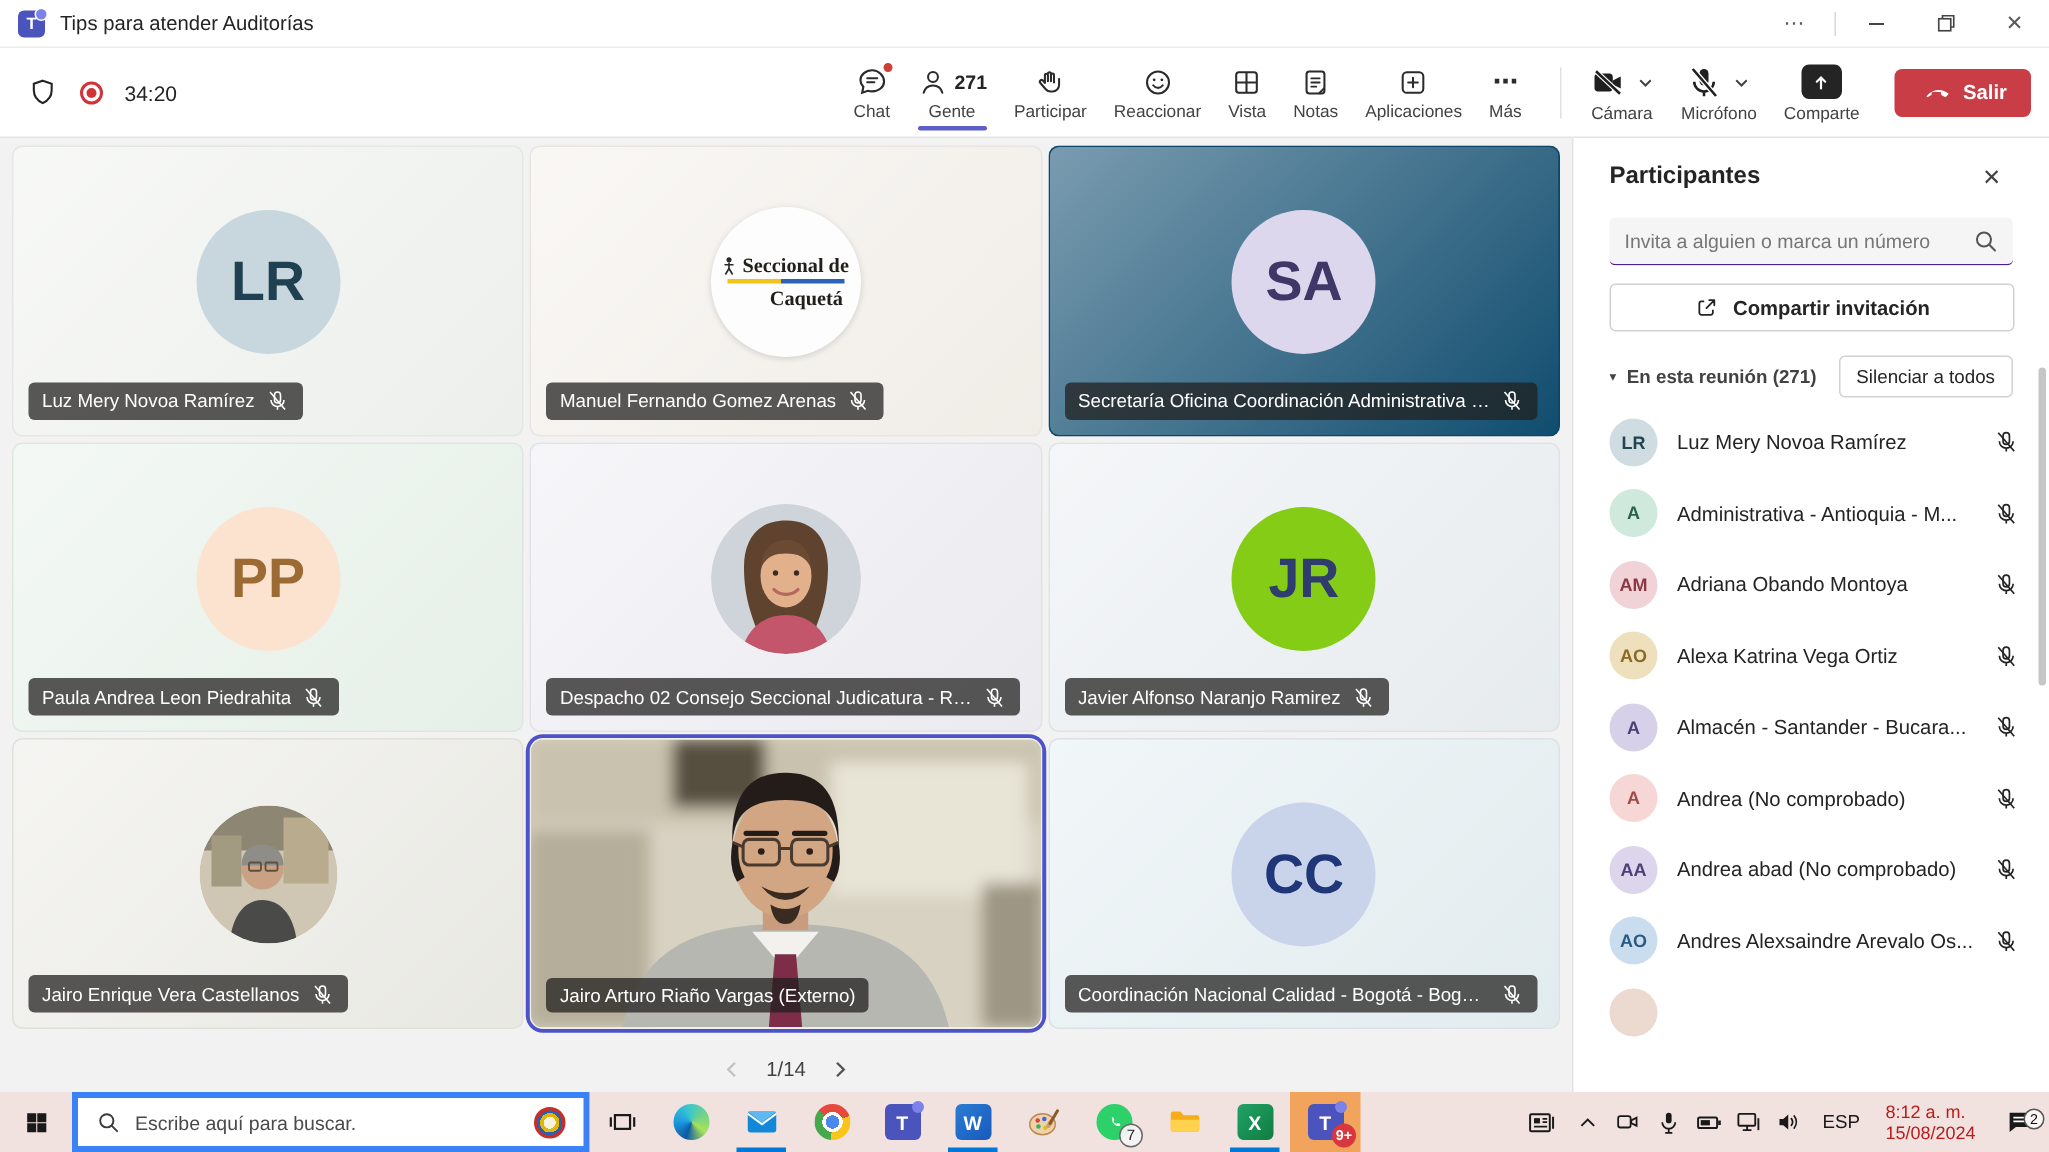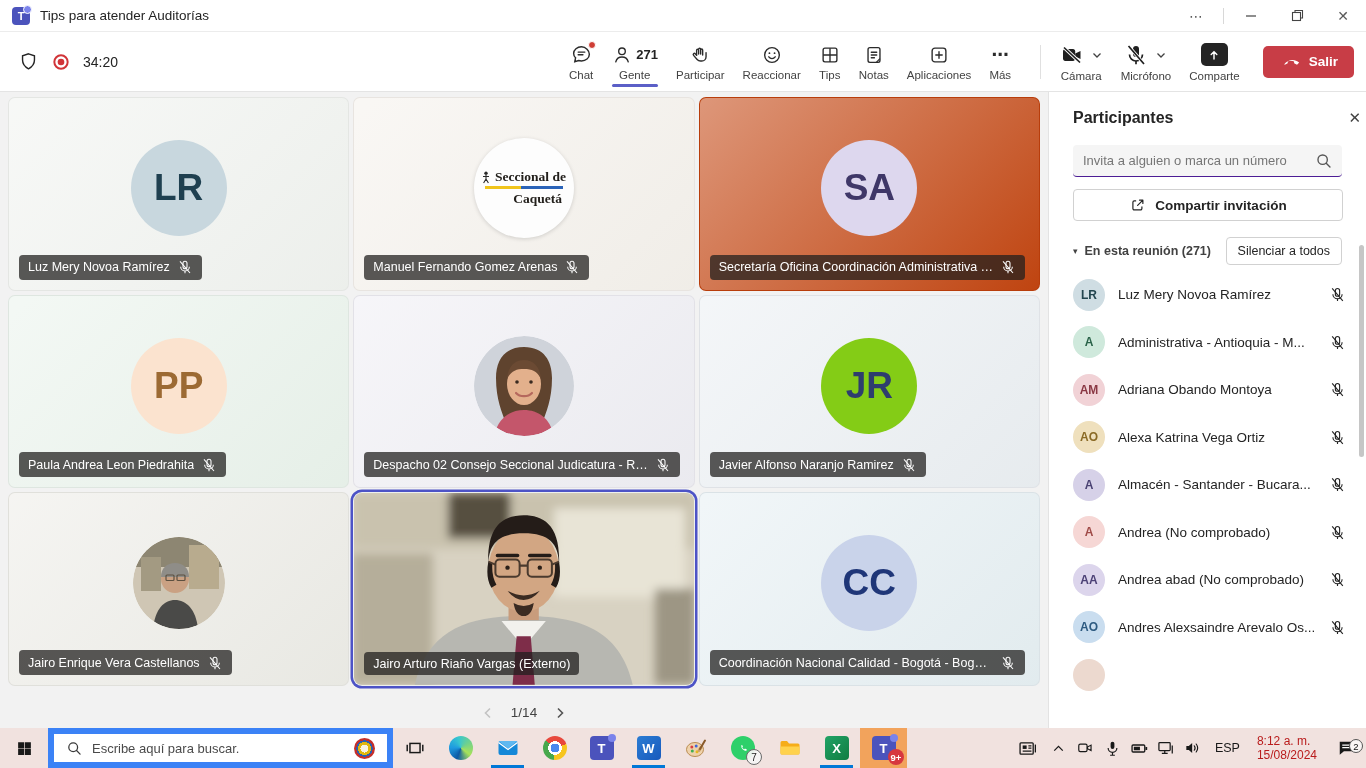--- a/index.html
+++ b/index.html
@@ -56,21 +56,21 @@
     background:#fdfdfd; box-shadow:0 1px 4px rgba(0,0,0,.15); display:flex; flex-direction:column; align-items:center; justify-content:center;
     font-family:"Liberation Serif","DejaVu Serif",serif; color:#23201c; overflow:hidden; }
   .logoA .l1 { display:flex; align-items:center; gap:3px; font-size:13.5px; font-weight:700; white-space:nowrap; }
   .logoA .lbar { width:78px; height:3px; margin-top:1px; background:linear-gradient(90deg,#f0c41b 0 46%,#2a63b8 46% 100%); }
   .logoA .l2 { font-size:13.5px; font-weight:700; align-self:flex-end; margin-right:12px; margin-top:2px; }
   .pager { position:absolute; bottom:8px; left:0; right:0; display:flex; align-items:center; justify-content:center; gap:16px; }
   .pager .pg { font-size:13.5px; color:#424242; }
 
   
   .panel { position:relative; width:318px; background:#fff; border-left:1px solid #e3e3e3; overflow:hidden; }
-  .p-head { display:flex; justify-content:space-between; padding:17px 5px 10px 24px; }
+  .p-head { display:flex; justify-content:space-between; padding:17px 32px 10px 24px; }
   .p-title { font-size:16px; font-weight:700; color:#242424; }
   .p-close { font-size:15px; color:#424242; }
   .p-search { margin:8px 24px 0; height:32px; background:#f5f5f5; border-radius:4px; border-bottom:1px solid #4c1d95;
     display:flex; align-items:center; padding:0 10px; gap:8px; }
   .p-search input { flex:1; border:none; outline:none; background:transparent; font-size:13px; color:#424242;
     font-family:"Liberation Sans",sans-serif; }
   .p-search input::placeholder { color:#767676; }
   .p-invite { margin:12px 24px 0; height:32px; width:270px; background:#fff; border:1px solid #d1d1d1; border-radius:4px;
     display:flex; align-items:center; justify-content:center; gap:8px; font-size:13.5px; font-weight:700; color:#242424; }
   .p-sec { display:flex; align-items:center; justify-content:space-between; margin:16px 24px 6px; }
@@ -82,21 +82,21 @@
   .prow { display:flex; align-items:center; gap:13px; padding:0 20px 0 24px; height:47.5px; }
   .av { width:32px; height:32px; border-radius:50%; flex:0 0 auto; display:flex; align-items:center; justify-content:center;
     font-size:12px; font-weight:700; }
   .prow .pnm { flex:1; font-size:13.5px; color:#242424; white-space:nowrap; overflow:hidden; text-overflow:ellipsis; }
   .prow .mico { color:#242424; width:17px; height:17px; }
   .p-scroll { position:absolute; right:2px; top:153px; width:5px; height:212px; border-radius:3px; background:#c6c6c6; }
 
   
   .taskbar { height:40px; background:#f1e2df; display:flex; align-items:stretch; }
   .tk-start { width:48px; display:flex; align-items:center; justify-content:center; }
-  .tk-search { width:345px; background:#fff; border:6px solid #3b82f6; display:flex; align-items:center; gap:10px; padding:0 12px; position:relative; }
+  .tk-search { width:345px; background:#fff; border:4px solid #3b82f6; display:flex; align-items:center; gap:10px; padding:0 12px; position:relative; }
   .tk-search input { flex:1; border:none; outline:none; font-size:13px; color:#3a3a3a; font-family:"Liberation Sans",sans-serif; background:transparent; }
   .tk-search input::placeholder { color:#4a4a4a; }
   .emblem { width:21px; height:21px; border-radius:50%; flex:0 0 auto;
     background:radial-gradient(circle,#f8f3e0 0 4px,#e0b60e 4px 6.5px,#2b5fb0 6.5px 8.2px,#c52f2a 8.2px 10.5px); }
   .tk-view { width:44px; display:flex; align-items:center; justify-content:center; }
   .slot { width:47px; display:flex; align-items:center; justify-content:center; position:relative; }
   .slot.run::after { content:''; position:absolute; bottom:0; left:7px; right:7px; height:3px; background:#0078d7; }
   .appico { width:24px; height:24px; }
   .lettertile { width:24px; height:24px; border-radius:4px; color:#fff; font-size:13px; font-weight:700; display:flex; align-items:center; justify-content:center; }
   .edge { border-radius:50%; background:conic-gradient(from 200deg,#0c59a4,#1e9ae0,#37c6d0,#71d18c,#a7e25a,#0c59a4); }
@@ -211,21 +211,21 @@
         </span>
         <span class="tlabel">Reaccionar</span>
       </div>
       <div class="tab">
         <span class="ticon">
           <svg class="ic" width="22" height="22" viewBox="0 0 24 24">
               <rect x="4.5" y="4.5" width="15" height="15" rx="2" fill="none" stroke="#2b2b2b" stroke-width="1.5"></rect>
               <path d="M12 4.5v15M4.5 12h15" stroke="#2b2b2b" stroke-width="1.5"></path>
             </svg>
         </span>
-        <span class="tlabel">Tips</span>
+        <span class="tlabel">Vista</span>
       </div>
       <div class="tab">
         <span class="ticon">
           <svg class="ic" width="22" height="22" viewBox="0 0 24 24">
               <rect x="5.5" y="4" width="13" height="16" rx="2" fill="none" stroke="#2b2b2b" stroke-width="1.5"></rect>
               <path d="M9 9h6M9 12h6M9 15h3.5" stroke="#2b2b2b" stroke-width="1.4" stroke-linecap="round"></path>
               <path d="M14.5 20l4-4" stroke="#2b2b2b" stroke-width="1.4"></path>
             </svg>
         </span>
         <span class="tlabel">Notas</span>
@@ -322,21 +322,21 @@
             <div class="l2">Caquetá</div>
           </div>
           <div class="name-tag">
             <span class="nm">Manuel Fernando Gomez Arenas</span>
             <svg class="mico" viewBox="0 0 24 24" style="color:#fff">
                 <use href="#s-micoff"></use>
               </svg>
           </div>
         </div>
 
-        <div class="tile" style="background: #c2410c; text-align: center;">
+        <div class="tile" style="background: #0c4a6e; text-align: center;">
           <div class="avatar-lg" style="background: rgb(221, 215, 238); color: rgb(63, 55, 104);">SA</div>
           <div class="name-tag">
             <span class="nm">Secretaría Oficina Coordinación Administrativa - Caq...</span>
             <svg class="mico" viewBox="0 0 24 24" style="color:#fff">
                 <use href="#s-micoff"></use>
               </svg>
           </div>
         </div>
 
         <div class="tile" style="background: rgb(234, 243, 236);">

